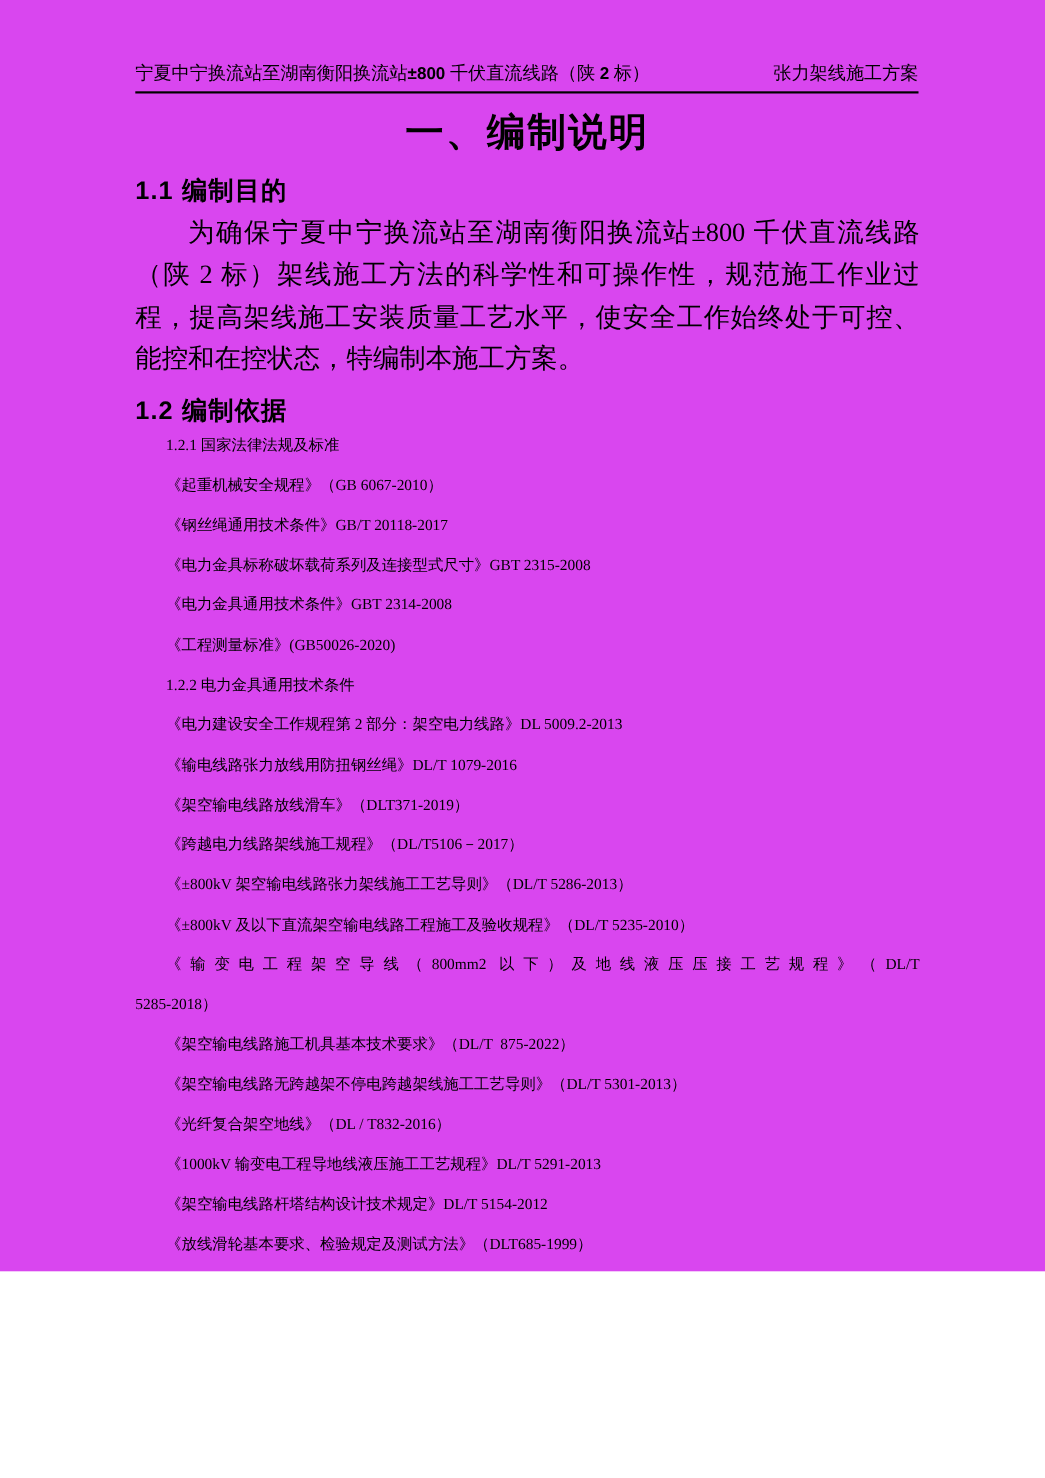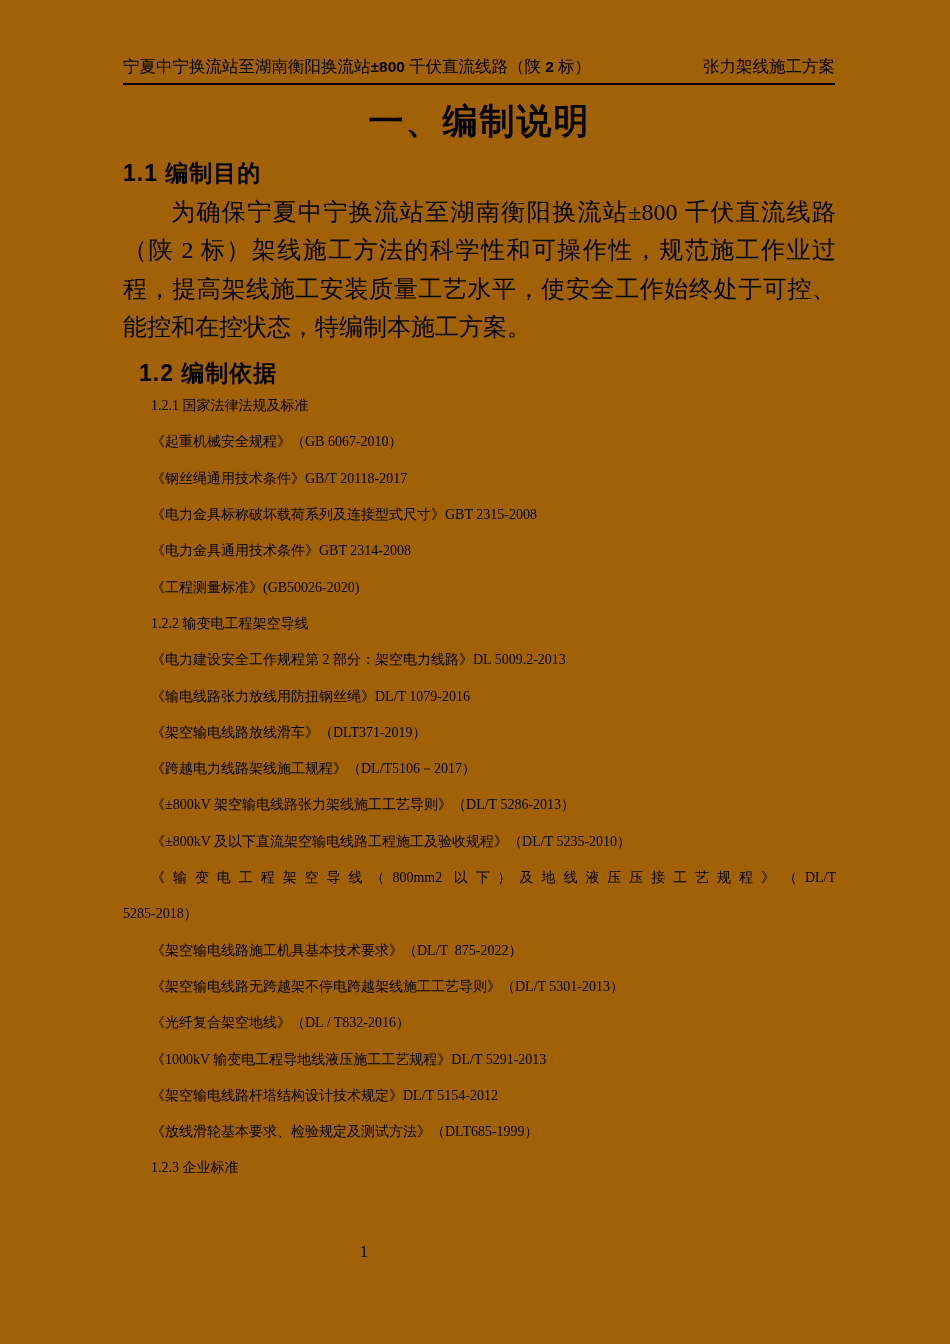--- a/index.html
+++ b/index.html
@@ -1,19 +1,19 @@
 <!DOCTYPE html>
 <html><head>
 <meta charset="utf-8">
 <style>
   html,body{margin:0;padding:0;background:#ffffff;}
   .page{
     position:relative;
-    width:950px;height:1344px;
-    background:#a16207;color:#000;
+    width:950px;height:1156px;
+    background:#d946ef;color:#000;
     font-family:"Liberation Serif","DejaVu Serif",serif;
     overflow:hidden;
   }
   .doc-header{
     position:absolute;left:123px;top:57px;width:712px;
     display:flex;justify-content:space-between;align-items:flex-end;
     border-bottom:2.5px solid #000;padding-bottom:5px;
     font-size:16.5px;line-height:1.25;white-space:pre-wrap;
   }
   .hdr-num{
@@ -25,21 +25,21 @@
     margin:0;
     font-family:Liberation Sans, sans-serif;
     font-size:35px;font-weight:800;text-align:center;
     line-height:48px;letter-spacing:2px;
   }
   .sec-heading{
     margin:13px 0 0;
     font-family:"Liberation Sans","DejaVu Sans",sans-serif;
     font-size:23px;font-weight:bold;line-height:30px;letter-spacing:1px;
   }
-  .sec-heading.h12{margin-top:12px;margin-left:16px;}
+  .sec-heading.h12{margin-top:12px;}
   .para{
     margin:5px 0 0;font-size:24px;line-height:38.3px;
     text-indent:2em;text-align:justify;
   }
   .items p{
     margin:0;font-size:14px;line-height:36.3px;
     text-indent:2em;text-align:justify;white-space:pre-wrap;
   }
   .items p.stretch{text-align-last:justify;}
   .items p.noindent{text-indent:0;}
@@ -66,21 +66,21 @@
 
     <h2 class="sec-heading h12">1.2 编制依据</h2>
 
     <div class="items">
       <p>1.2.1 国家法律法规及标准</p>
       <p>《起重机械安全规程》（GB 6067-2010）</p>
       <p>《钢丝绳通用技术条件》GB/T 20118-2017</p>
       <p>《电力金具标称破坏载荷系列及连接型式尺寸》GBT 2315-2008</p>
       <p>《电力金具通用技术条件》GBT 2314-2008</p>
       <p>《工程测量标准》(GB50026-2020)</p>
-      <p>1.2.2 输变电工程架空导线</p>
+      <p>1.2.2 电力金具通用技术条件</p>
       <p>《电力建设安全工作规程第 2 部分：架空电力线路》DL 5009.2-2013</p>
       <p>《输电线路张力放线用防扭钢丝绳》DL/T 1079-2016</p>
       <p>《架空输电线路放线滑车》（DLT371-2019）</p>
       <p>《跨越电力线路架线施工规程》（DL/T5106－2017）</p>
       <p>《±800kV 架空输电线路张力架线施工工艺导则》（DL/T 5286-2013）</p>
       <p>《±800kV 及以下直流架空输电线路工程施工及验收规程》（DL/T 5235-2010）</p>
       <p class="stretch">《输变电工程架空导线（800mm2 以下）及地线液压压接工艺规程》（DL/T</p>
       <p class="noindent">5285-2018）</p>
       <p>《架空输电线路施工机具基本技术要求》（DL/T  875-2022）</p>
       <p>《架空输电线路无跨越架不停电跨越架线施工工艺导则》（DL/T 5301-2013）</p>

